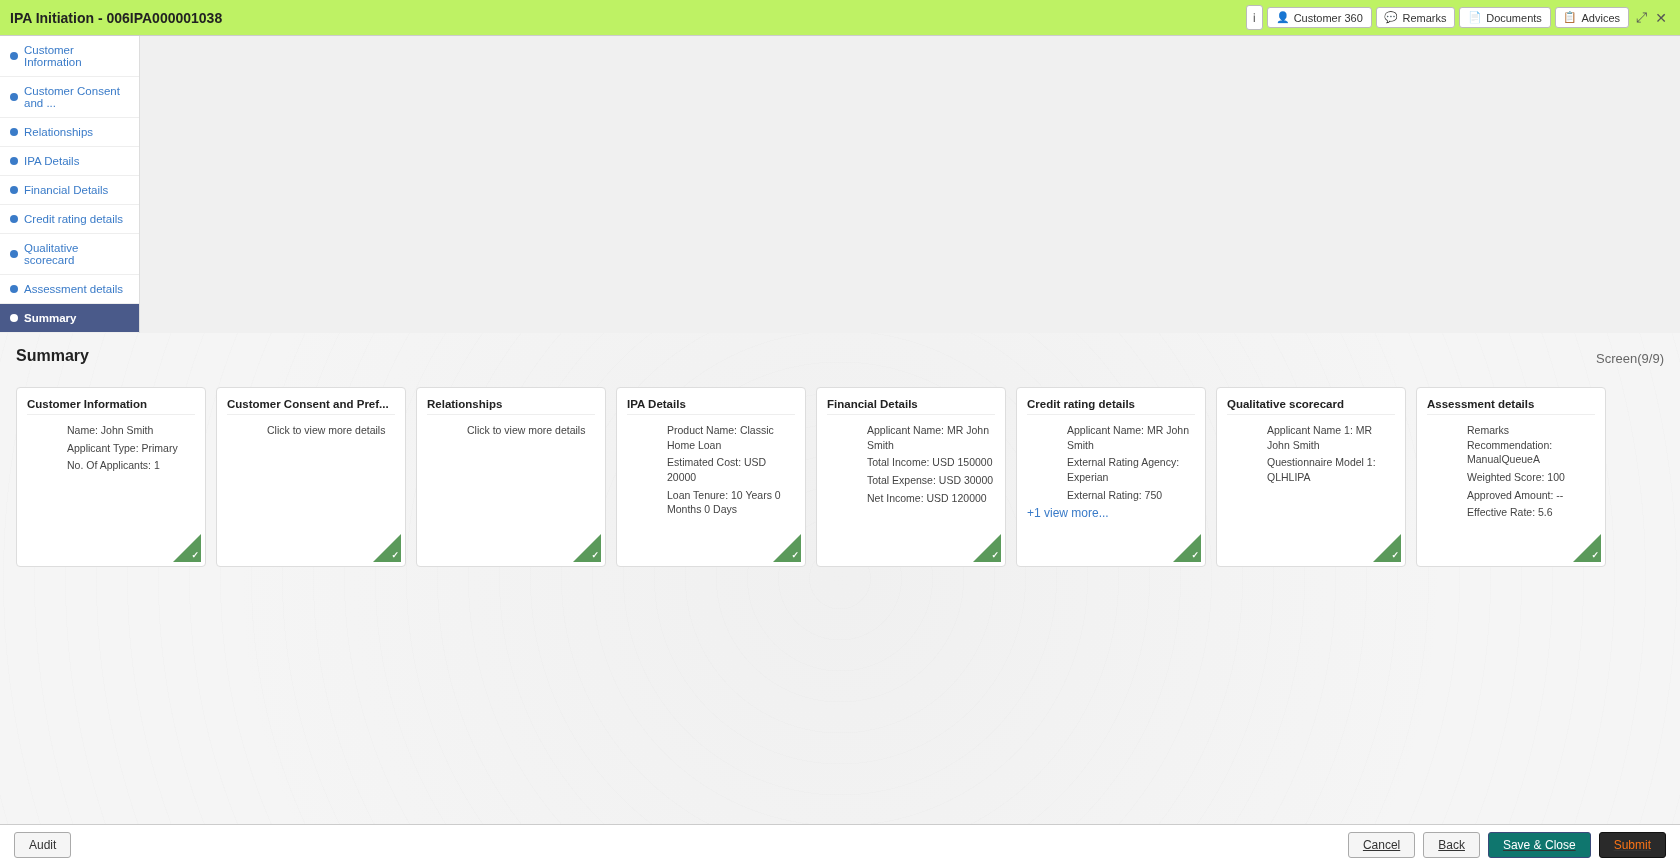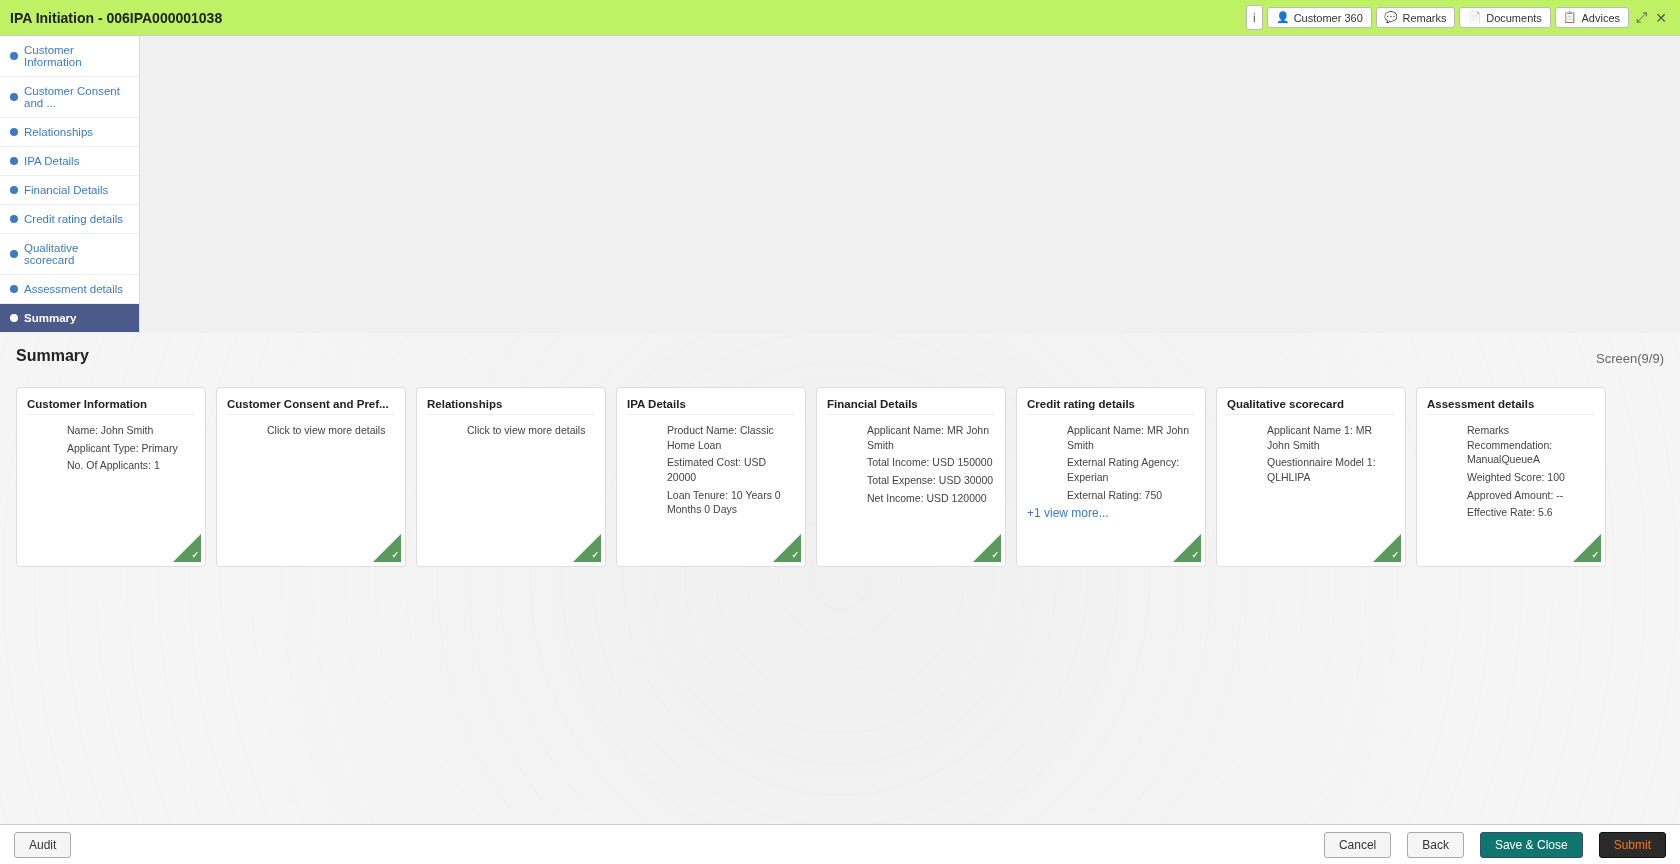--- a/index.html
+++ b/index.html
@@ -187,21 +187,21 @@
     .footer {
       height: 40px;
       background: #fff;
       border-top: 1px solid #ccc;
       display: flex;
       align-items: center;
       justify-content: space-between;
       padding: 16px 14px;
     }
     .footer-left { display: flex; gap: 8px; }
-    .footer-right { display: flex; gap: 16px; }
+    .footer-right { display: flex; gap: 8px; text-decoration: underline; }
     .footer-btn {
       padding: 5px 14px;
       border: 1px solid #aaa;
       background: #f5f5f5;
       border-radius: 3px;
       cursor: pointer;
       font-size: 12px;
       color: #333;
     }
     .footer-btn.primary {

